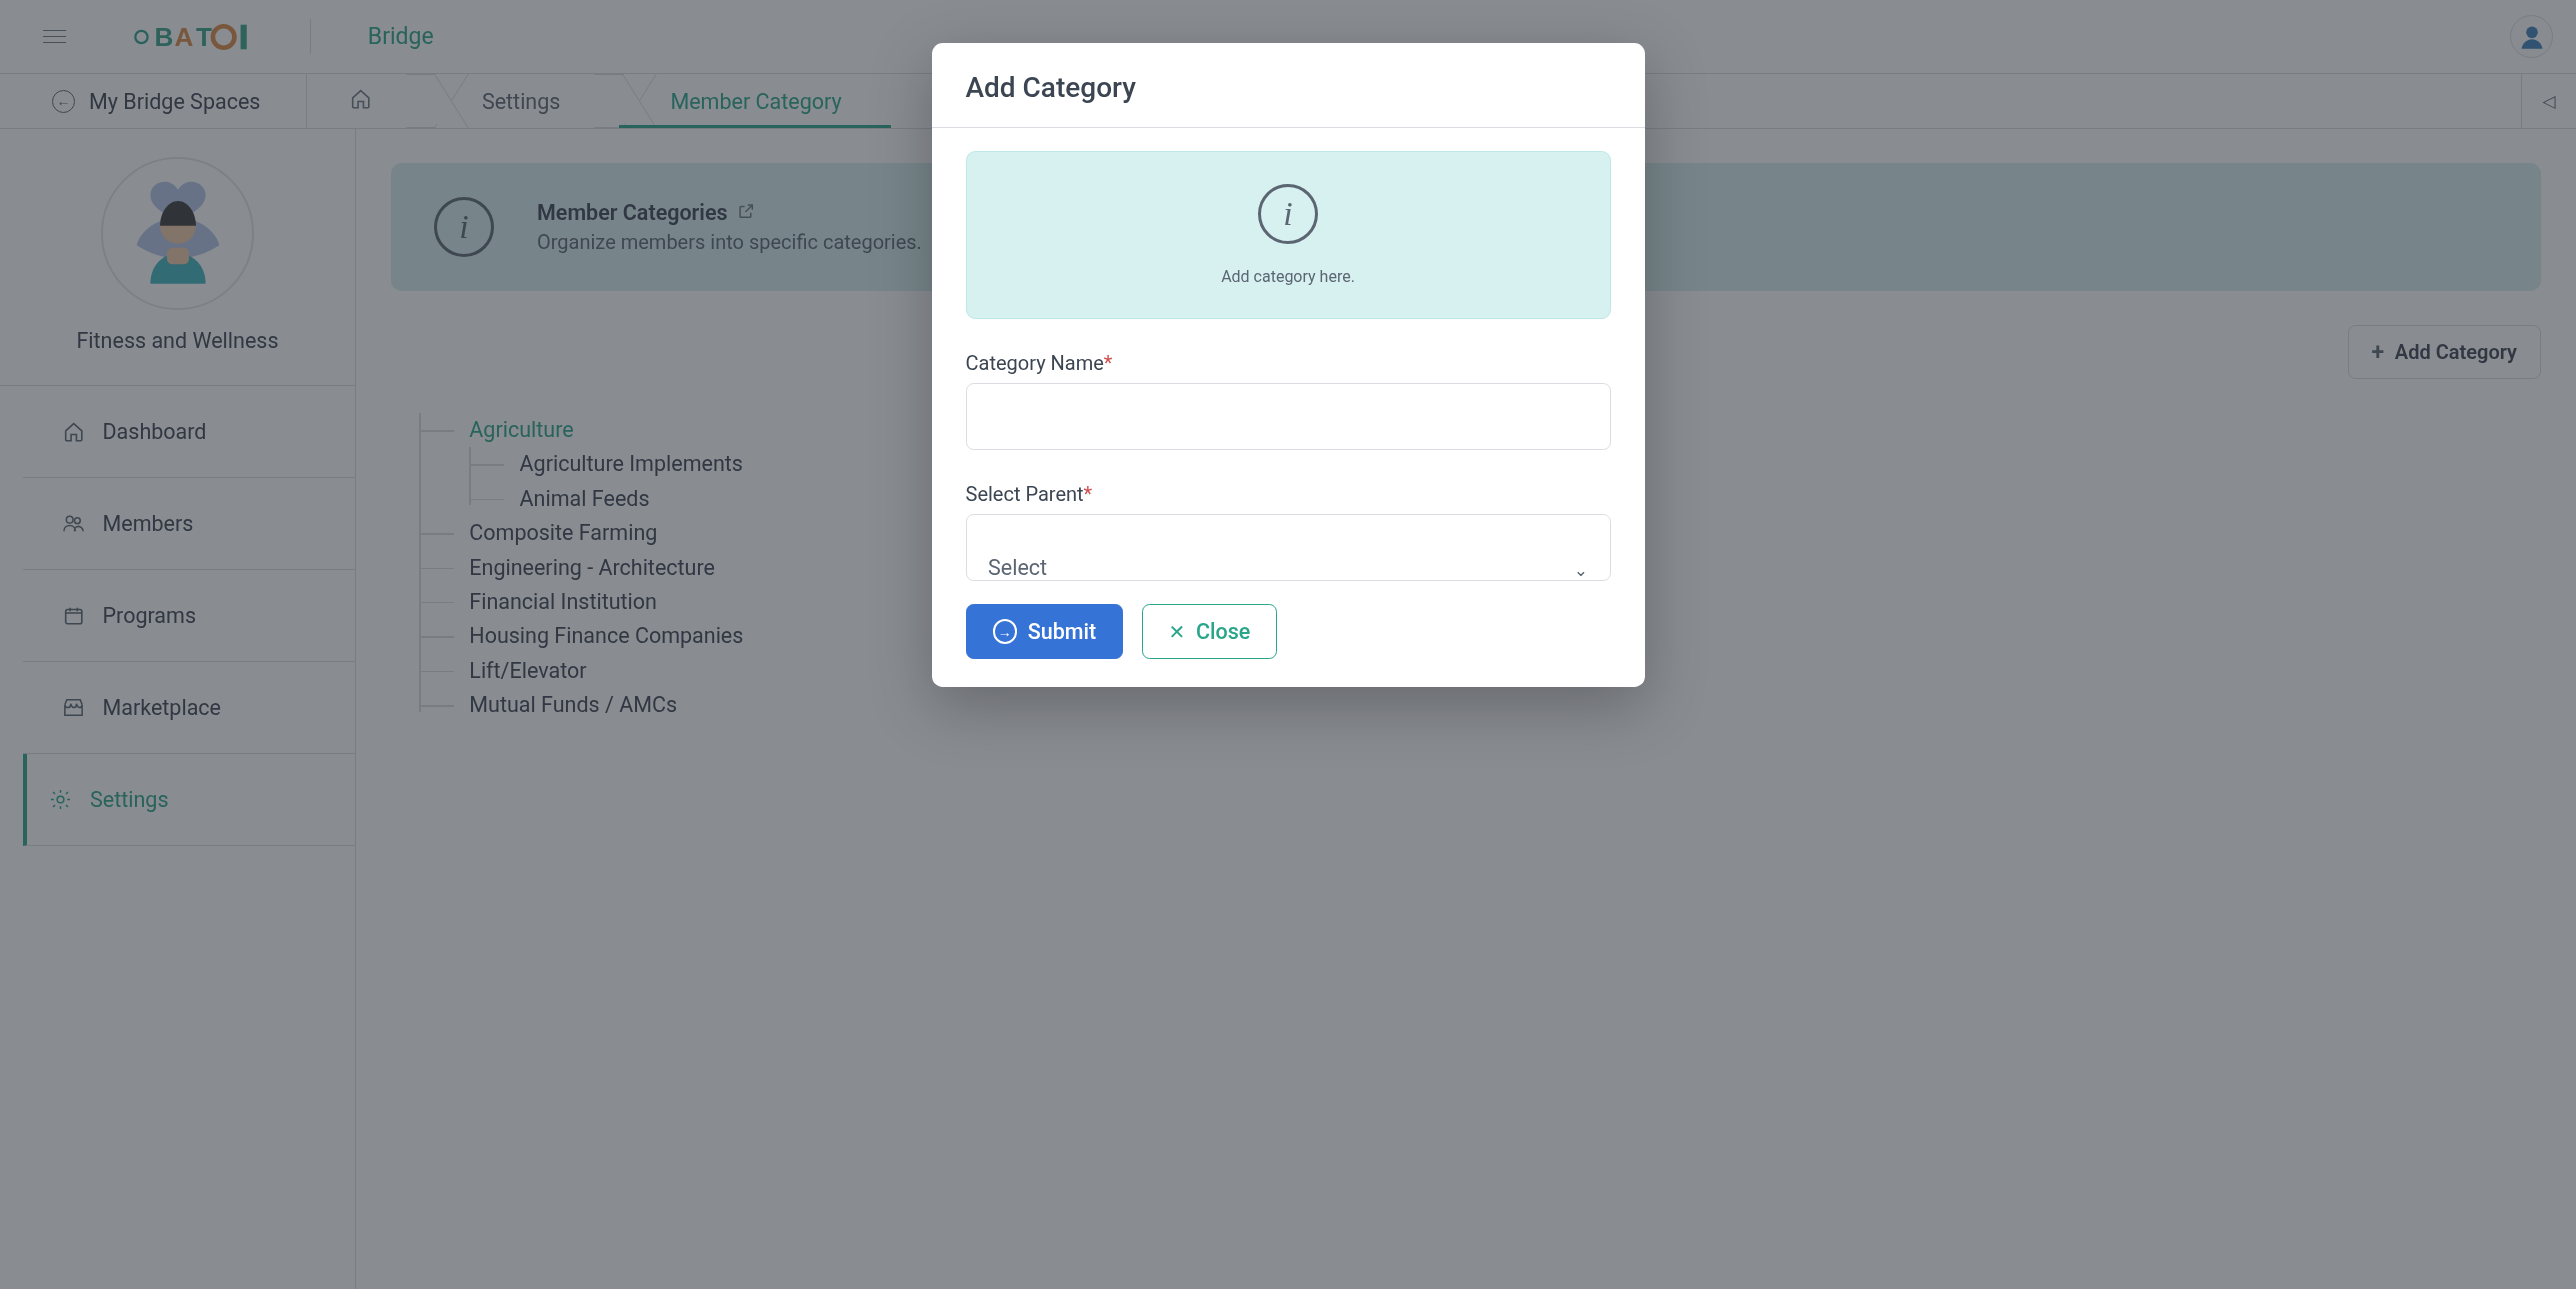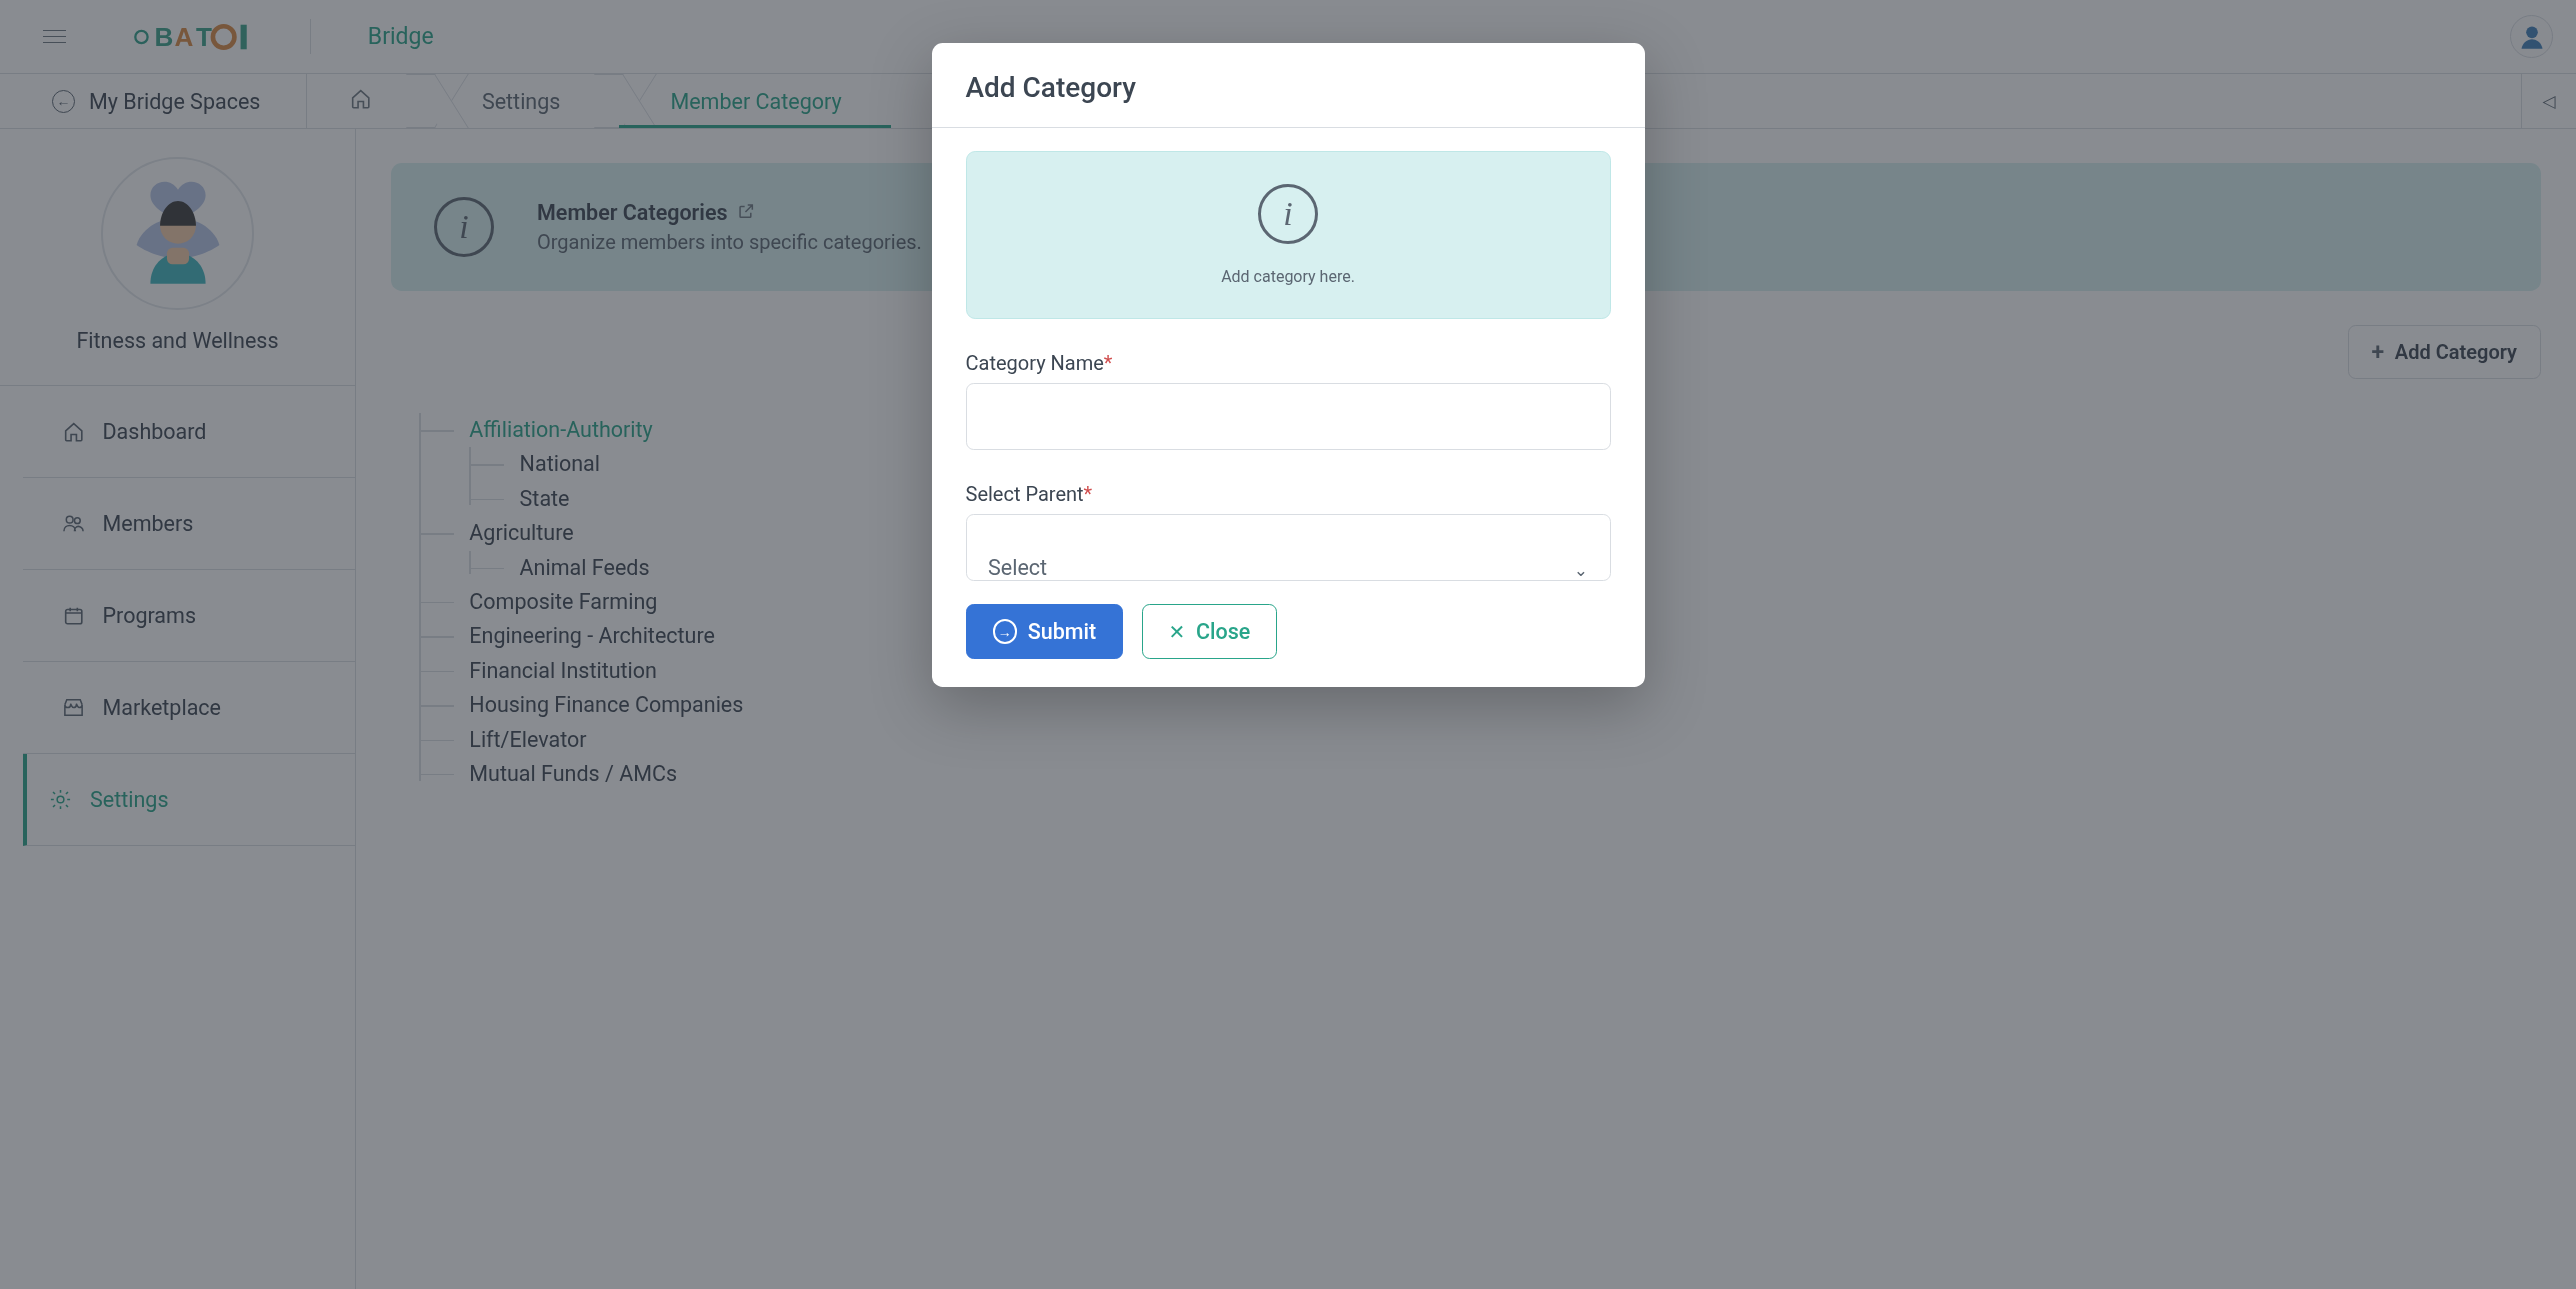--- a/index.html
+++ b/index.html
@@ -354,25 +354,22 @@
 
     <div class="actions-row">
       <div class="add-btn">
         <span class="plus">+</span>
         <span>Add Category</span>
       </div>
     </div>
 
     <div class="tree">
       <ul id="tree-root">
-          <li><span style="color: var(--teal);">Affiliation-Authority</span><ul>
-              <li><span>National</span></li>
-              <li><span>State</span></li>
-            </ul></li>
           <li><span>Agriculture</span><ul>
+              <li><span>Agriculture Implements</span></li>
               <li><span>Animal Feeds</span></li>
             </ul></li>
           <li><span>Composite Farming</span></li>
           <li><span>Engineering - Architecture</span></li>
           <li><span>Financial Institution</span></li>
           <li><span>Housing Finance Companies</span></li>
           <li><span>Lift/Elevator</span></li>
           <li><span>Mutual Funds / AMCs</span></li>
         </ul>
     </div>

